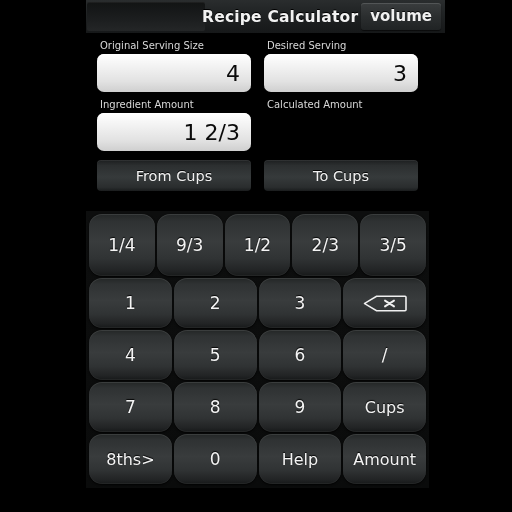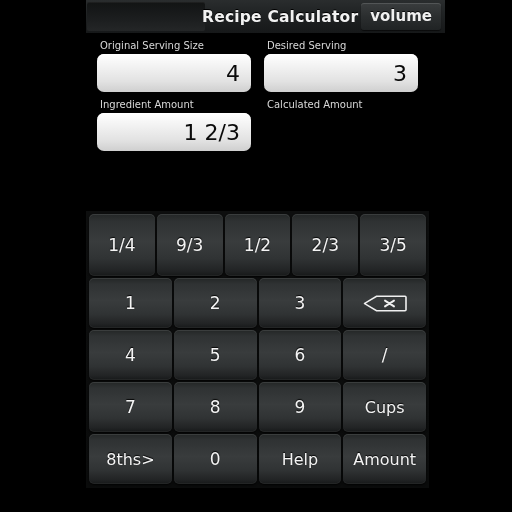--- a/index.html
+++ b/index.html
@@ -71,21 +71,21 @@
   
   .keypad{
     position:absolute;left:86px;top:211px;width:343px;height:277px;
     background:linear-gradient(180deg,#0d0e0e 0%,#0a0b0b 100%);
     padding:2px 2px 3px 2px;box-sizing:border-box;
     display:flex;flex-direction:column;
   }
   .krow{display:flex;flex:1;}
   .krow.fracs{flex:0 0 64px;}
   .key{
-    flex:1;margin:1px;border-radius:5px;
+    flex:1;margin:1px;border-radius:13px;
     background:linear-gradient(180deg,#232626 0%,#2f3233 12%,#393c3d 45%,#303334 72%,#212324 92%,#171919 100%);
     box-shadow:inset 0 1px 0 rgba(255,255,255,.10),
                inset 0 -1px 0 rgba(255,255,255,.05),
                0 1px 2px rgba(0,0,0,.85);
     display:flex;align-items:center;justify-content:center;
     color:#f4f4f4;font-size:17px;
     text-shadow:0 -1px 1px rgba(0,0,0,.9);
     position:relative;
   }
   .key.frac{font-size:17px;}
@@ -119,20 +119,24 @@
     <div class="field-row">
       <div class="field">
         <div class="field-label">Ingredient Amount</div>
         <div class="field-input" placeholder="">1 2/3</div>
       </div>
       <div class="field">
         <div class="field-label">Calculated Amount</div>
       </div>
     </div>
 
+    <div class="cups-row">
+      <div class="cups-btn">From Cups</div>
+      <div class="cups-btn">To Cups</div>
+    </div>
 
   </div>
 
   <div class="keypad">
 
     <div class="krow fracs">
       <div class="key frac">1/4</div>
       <div class="key frac">9/3</div>
       <div class="key frac">1/2</div>
       <div class="key frac">2/3</div>

